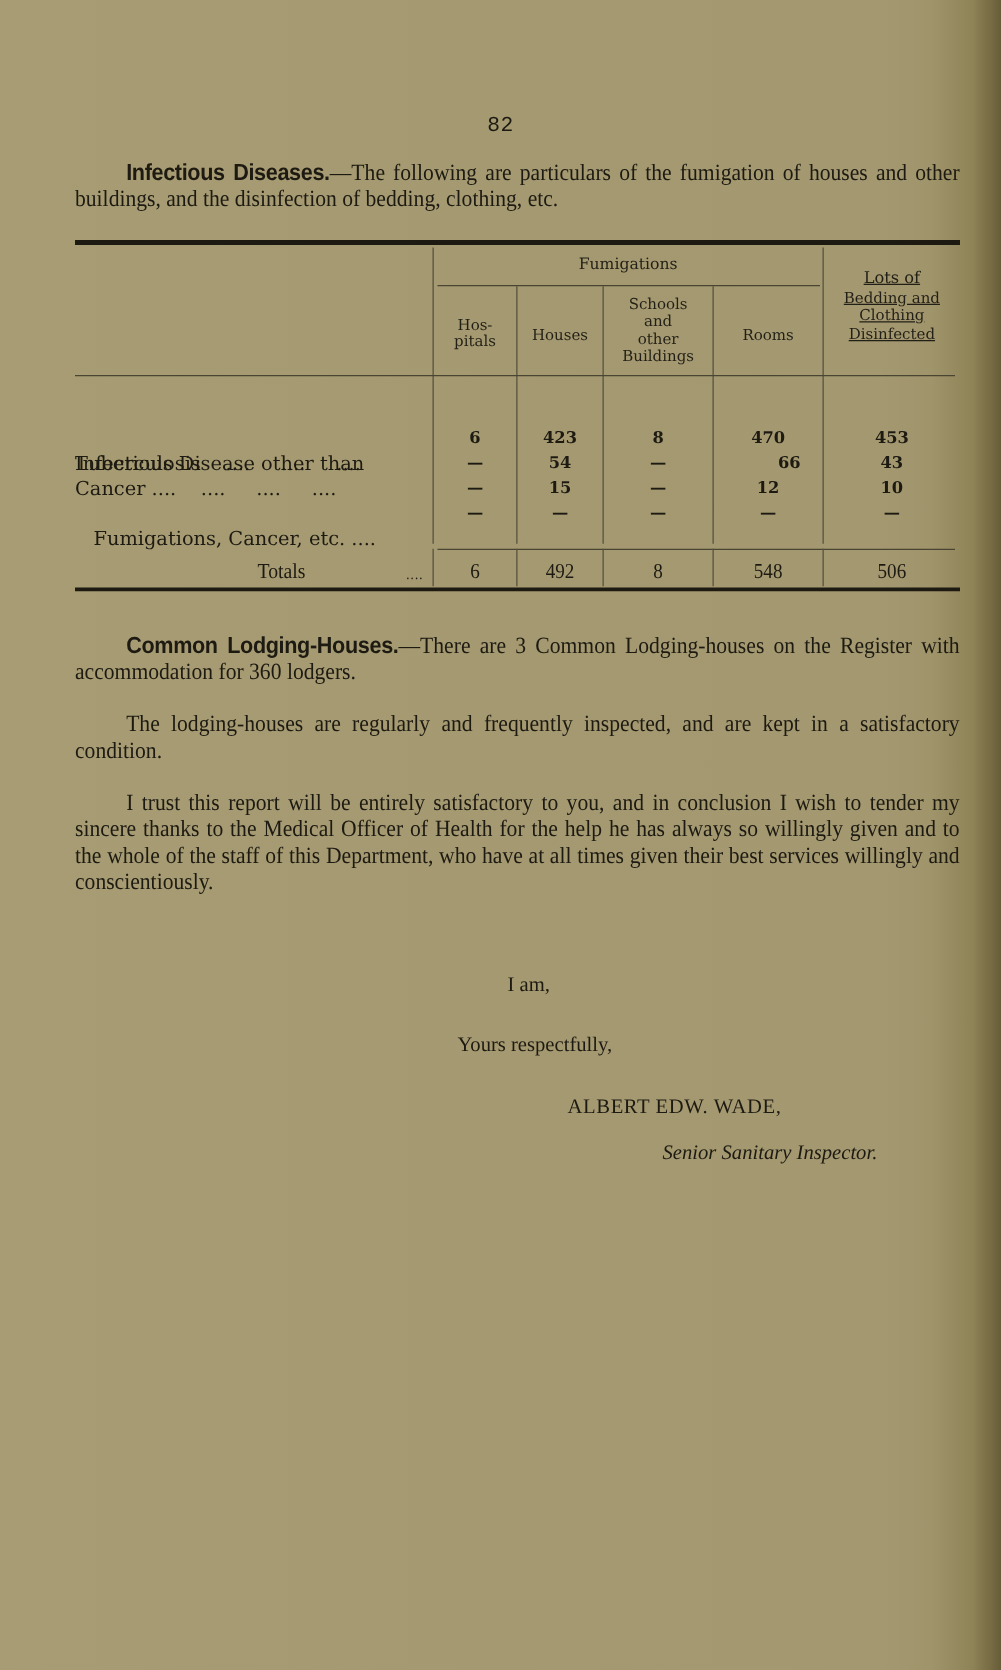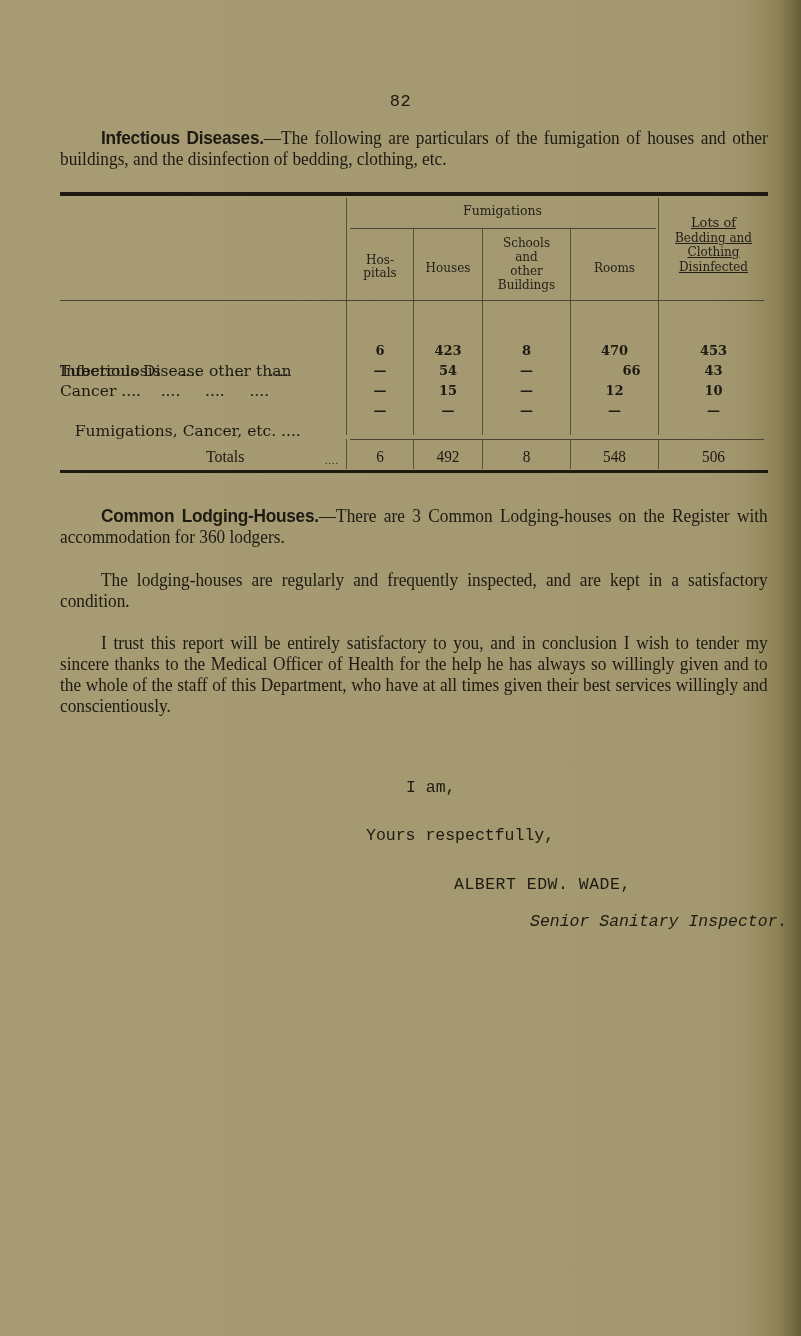--- a/index.html
+++ b/index.html
@@ -48,21 +48,21 @@
       white-space: pre;
     }
     .cell {
       position: absolute; text-align: center;
       font-family: "DejaVu Serif", serif; font-weight: bold; font-size: 13px; line-height: 20px;
     }
     .totals-label { position: absolute; font-family: "Liberation Serif", serif; font-size: 17px; transform: scaleX(0.93); transform-origin: left top; }
     .totals-cell { position: absolute; text-align: center; font-family: "Liberation Serif", serif; font-size: 17px; transform: scaleX(0.9); }
     .dots { letter-spacing: 1px; font-size: 11px; }
 
-    .sig { position: absolute; font-family: Liberation Mono, monospace; font-size: 16.5px; white-space: nowrap; }
+    .sig { position: absolute; font-family: Liberation Serif, serif; font-size: 16.5px; white-space: nowrap; }
     .sig-title { font-style: italic; }
   </style>
 </head>
 <body>
 
 <div class="page-edge"></div>
 
 <div class="page-number">82</div>
 
 <div class="para indent" style="top:127px;"><span class="lead">Infectious Diseases.</span><span>—The following are particulars of the fumigation of houses and other buildings, and the disinfection of bedding, clothing, etc.</span></div>

